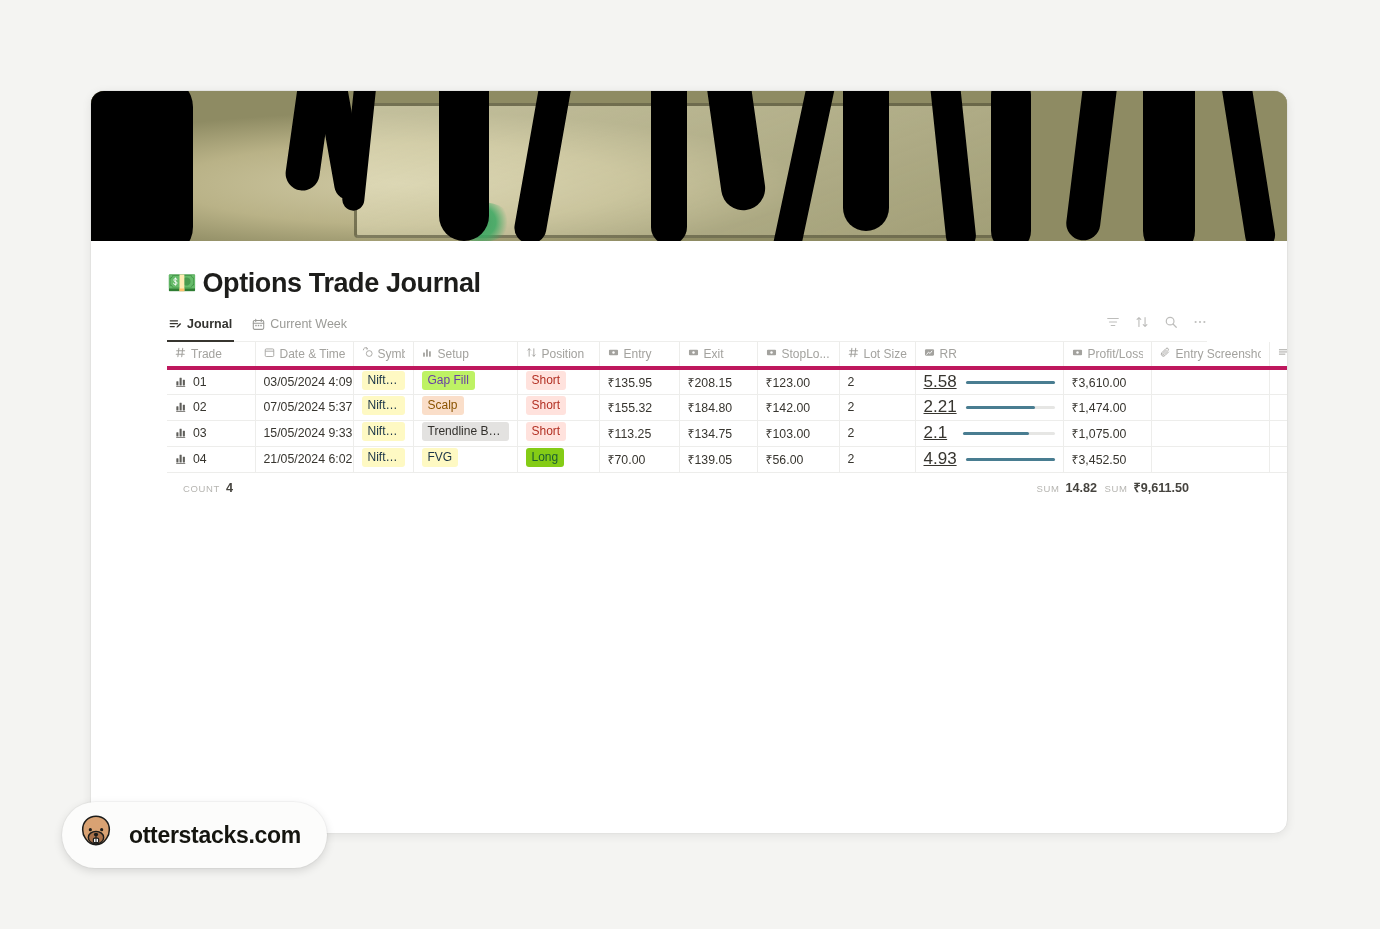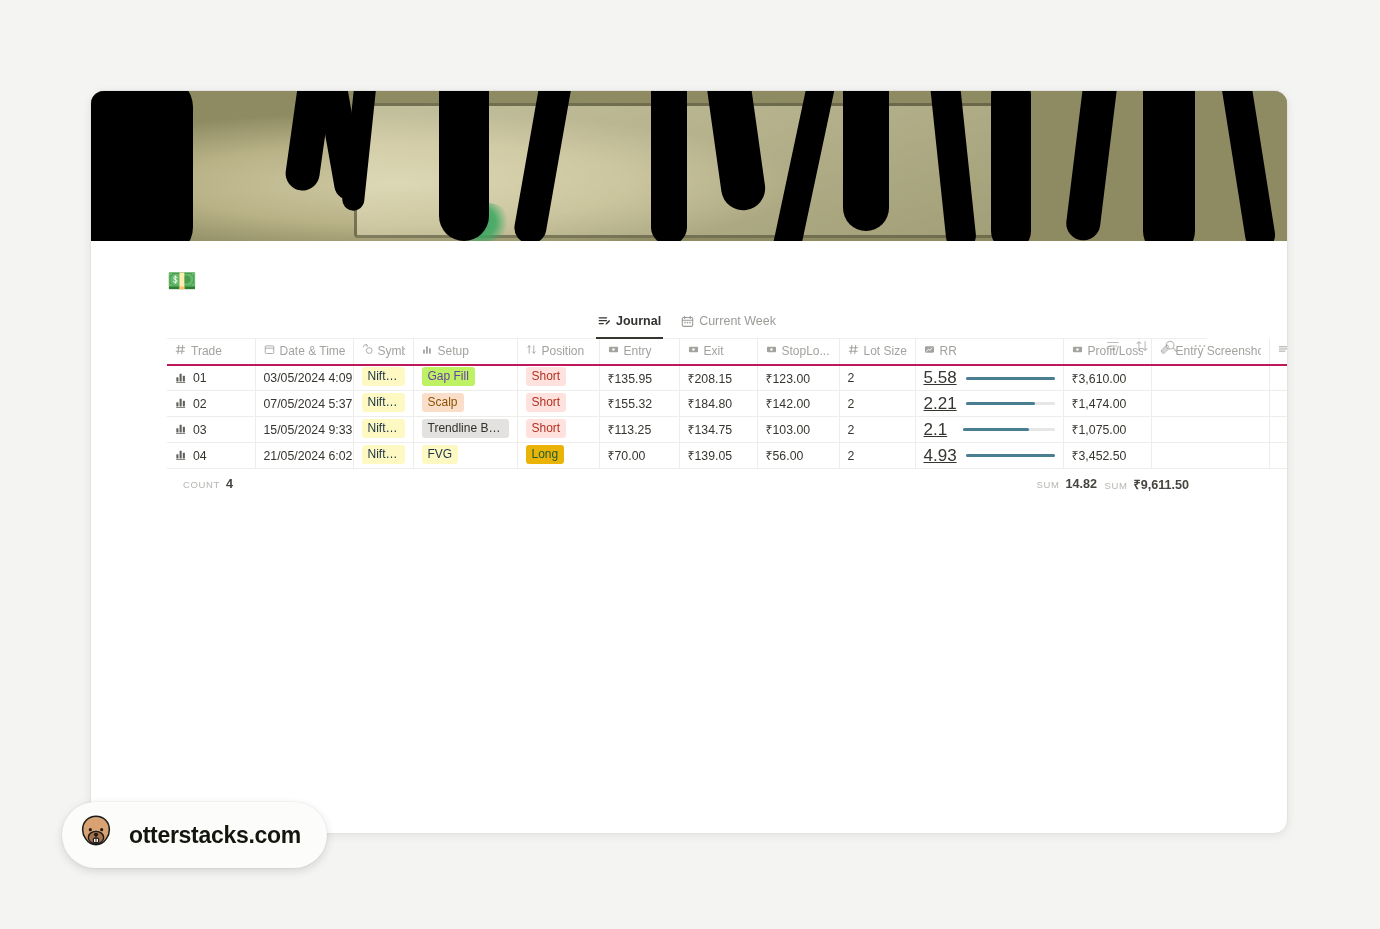--- a/index.html
+++ b/index.html
@@ -67,21 +67,20 @@
   }
   .title-emoji { font-size: 24px; }
 
   
   .viewbar {
     display: flex; align-items: center;
     margin-top: 14px;
     width: 1040px;
     border-bottom: 1px solid #eeeeec;
     height: 29px;
-    flex-direction: column;
   }
   .tabs { display: flex; align-items: flex-end; gap: 16px; height: 29px; }
   .tab {
     display: flex; align-items: center; gap: 5px;
     font-size: 12.5px; color: #9b9b97; height: 29px;
     padding: 0 2px 6px 2px; cursor: pointer;
   }
   .tab.active { color: #333330; font-weight: 600; box-shadow: inset 0 -2px 0 0 #37352f; }
   .tab svg { display: block; }
   .viewtools { margin-left: auto; display: flex; align-items: center; gap: 15px; padding-bottom: 6px; }
@@ -92,38 +91,38 @@
   table.db th, table.db td {
     border-right: 1px solid #ededeb;
     border-bottom: 1px solid #ededeb;
     height: 26px; padding: 0 8px;
     font-size: 12.3px; color: #37352f;
     white-space: nowrap; overflow: hidden; text-align: left;
     font-weight: 400; vertical-align: middle;
   }
   table.db thead th {
     color: #a3a29e; font-size: 12px; font-weight: 400;
-    border-bottom: 2px solid #be185d;
+    border-bottom: 4px solid #be185d;
   }
   table.db thead th .hcell { display: flex; align-items: center; gap: 5px; overflow: hidden; }
   table.db tbody tr td:first-child { border-left: none; }
   .num { text-align: right; }
   .rowicon { display: inline-flex; align-items: center; gap: 6px; }
 
   .tag {
     display: inline-block; padding: 1px 6px 2px 6px;
     border-radius: 3px; font-size: 12px; line-height: 16px;
     max-width: 100%; overflow: hidden; text-overflow: ellipsis; white-space: nowrap;
   }
   .t-blue   { background: #fef9c3; color: #183347; }
   .t-purple { background: #bef264; color: #6940a5; }
   .t-orange { background: #fadec9; color: #8a5300; }
   .t-gray   { background: #e3e2e0; color: #32302c; }
   .t-red    { background: #ffe2dd; color: #b33124; }
-  .t-green  { background: #eab308; color: #1c5c31; }
+  .t-green  { background: #84cc16; color: #1c5c31; }
 
   .bar-cell { display: flex; align-items: center; gap: 9px; }
   .bar-val { min-width: 30px; color: #37352f; font-size: 17px; text-decoration: underline; }
   .bar-track { flex: 1; height: 3px; border-radius: 2px; background: #e6e6e4; position: relative; }
   .bar-fill { position: absolute; left: 0; top: 0; bottom: 0; border-radius: 2px; background: #497d91; }
 
   .summary { display: flex; align-items: center; height: 30px; width: 1120px; font-size: 12px; }
   .sum-item { display: flex; align-items: baseline; gap: 6px; }
   .sum-label { color: #b6b5b1; font-size: 9.5px; letter-spacing: .6px; text-transform: uppercase; }
   .sum-value { color: #46443f; font-size: 12.6px; font-weight: 600; }
@@ -163,20 +162,21 @@
         <i style="left:986px; top:-60px; width:34px; height:210px; border-radius:18px; transform:rotate(7deg);"></i>
         <i style="left:1052px; top:-30px; width:52px; height:196px; border-radius:26px;"></i>
         <i style="left:1140px; top:-50px; width:30px; height:210px; border-radius:16px; transform:rotate(-9deg);"></i>
       </div>
     </div>
 
     <div class="page">
 
       <h1 class="page-title">
         <span class="title-emoji">💵</span>
+        <span>Options Trade Journal</span>
       </h1>
 
       <div class="viewbar">
         <div class="tabs">
           <div class="tab active">
             <span>
               <svg width="13" height="13" viewBox="0 0 16 16" fill="none" stroke="#37352f" stroke-width="1.5" stroke-linecap="round">
                 <path d="M1.5 3.5h9M1.5 7h9M1.5 10.5h5"></path>
                   <path d="M11 11.5l4-4-1.3-1.3-4 4-.5 1.8z" fill="#37352f" stroke="none"></path>
               </svg>

